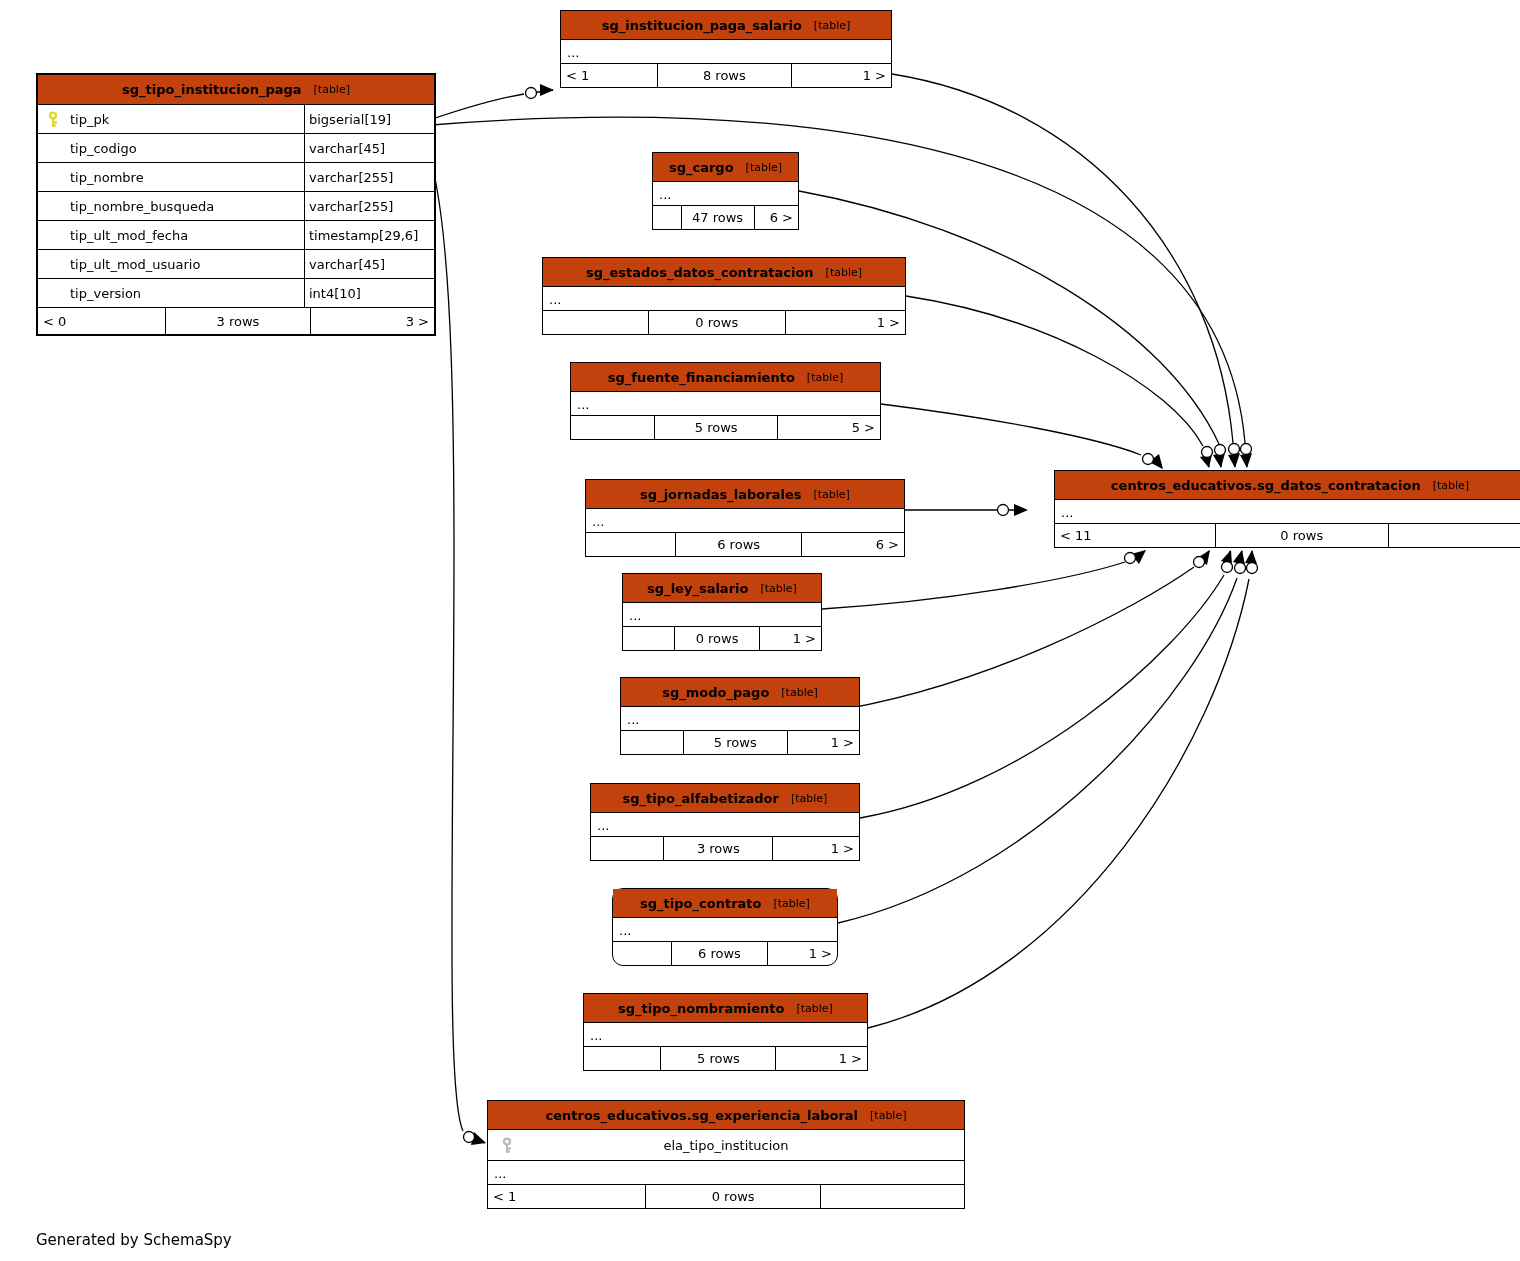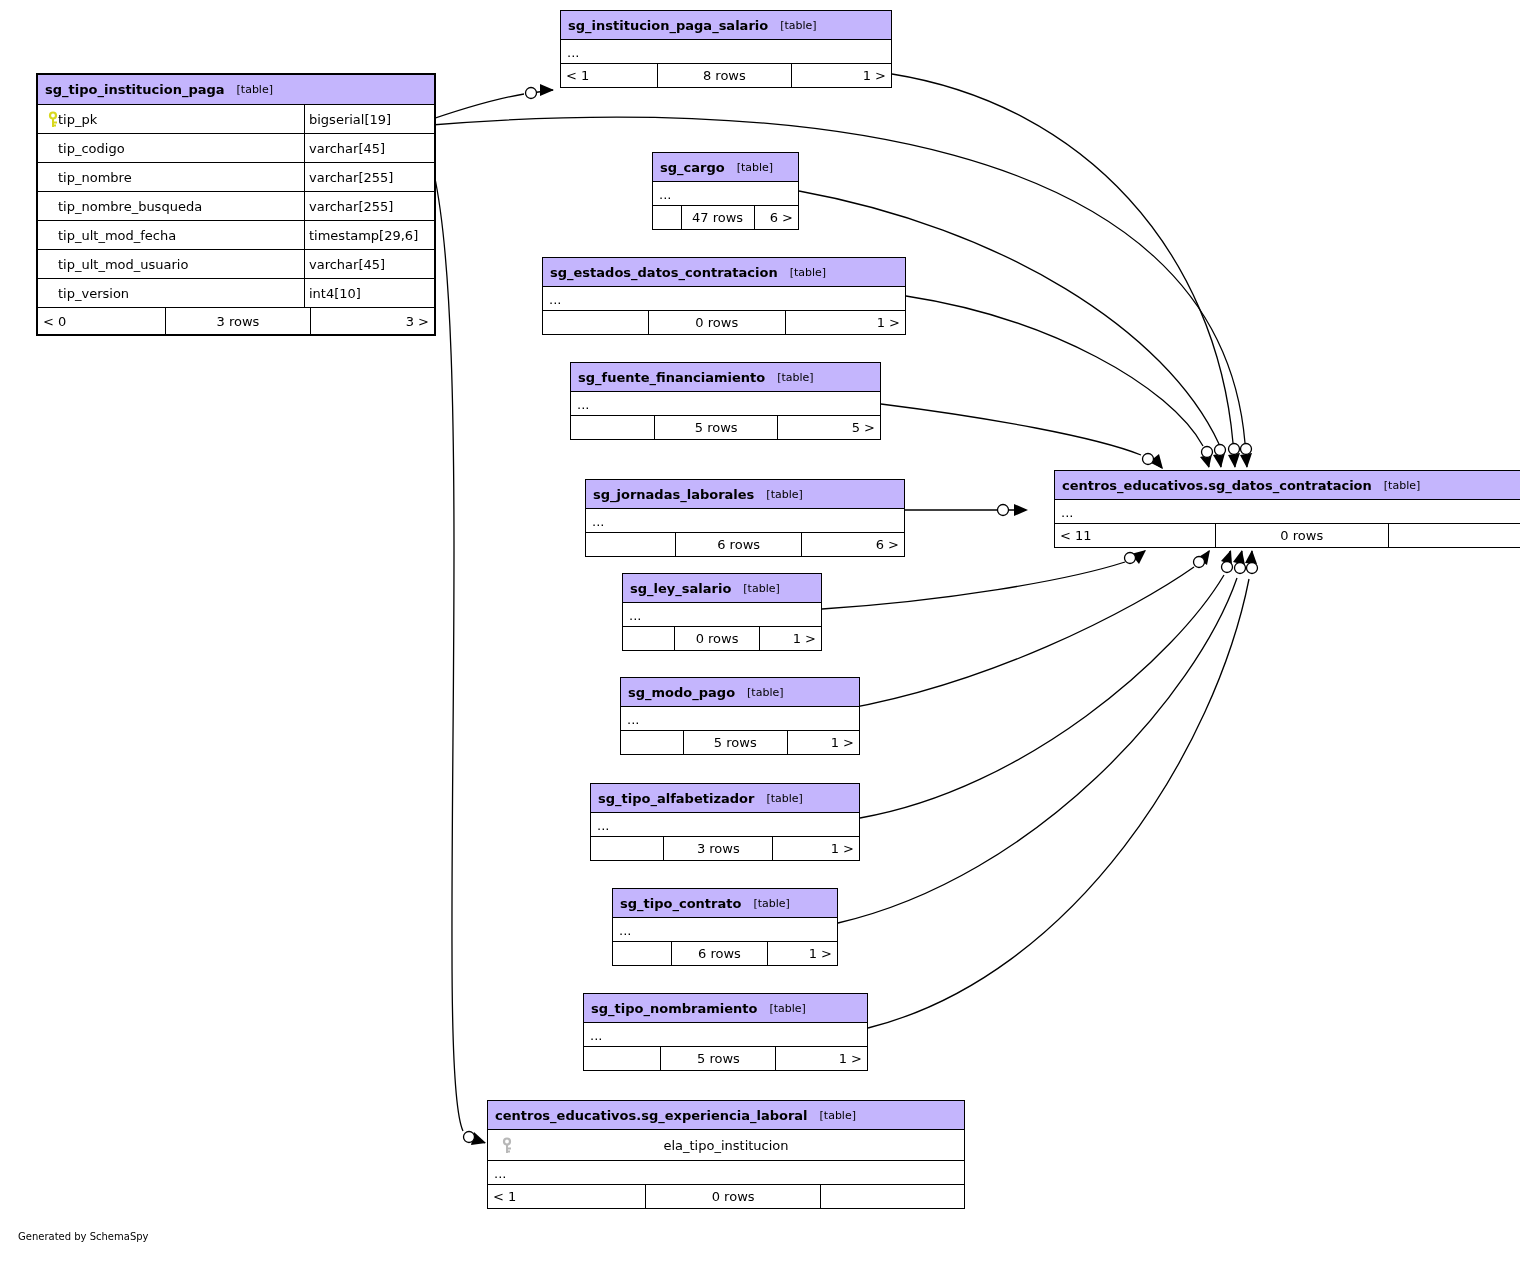--- a/index.html
+++ b/index.html
@@ -1,41 +1,41 @@
 <!DOCTYPE html>
 <html><head>
 <meta charset="utf-8">
 <style>
   *{box-sizing:border-box;margin:0;padding:0}
   body{background:#fff;font-family:"DejaVu Sans","Liberation Sans",sans-serif;color:#000}
   .canvas{position:relative;width:1520px;height:1261px;background:#fff;overflow:hidden}
   .edges{position:absolute;left:0;top:0;z-index:1}
   .tbl{position:absolute;z-index:2;background:#fff;border:1px solid #000;font-size:13px}
   .tbl.main{border-width:2px}
-  .tbl-head{display:flex;justify-content:flex-start;align-items:center;height:29px;
-            background:#c4b5fd;border-bottom:1px solid #000;padding:0 7px;white-space:nowrap}
+  .tbl-head{display:flex;justify-content:center;align-items:center;height:29px;
+            background:#c2410c;border-bottom:1px solid #000;padding:0 7px;white-space:nowrap}
   .main .tbl-head{height:30px}
   .tname{font-weight:bold}
   .ttag{padding-left:12px;font-size:11px}
   .trow{display:flex;height:29px;border-bottom:1px solid #000;align-items:center;white-space:nowrap}
-  .cname{flex:0 0 266px;padding-left:20px;position:relative;height:100%;display:flex;align-items:center}
+  .cname{flex:0 0 266px;padding-left:32px;position:relative;height:100%;display:flex;align-items:center}
   .ctype{flex:1;border-left:1px solid #000;padding-left:4px;height:100%;display:flex;align-items:center}
   .keyicon{position:absolute;left:9px;top:6px}
   .tbl-ellipsis{height:24px;border-bottom:1px solid #000;padding:0 0 3px 6px;display:flex;align-items:flex-end}
   .krow{position:relative;height:31px;border-bottom:1px solid #000;display:flex;align-items:center;justify-content:center}
   .krow .keyicon{top:7px;left:13px}
   .tbl-foot{display:flex;height:23px;align-items:center;white-space:nowrap}
   .main .tbl-foot{height:26px}
   .tbl-foot .fl{flex:0 0 29%;padding-left:5px;height:100%;display:flex;align-items:center}
   .tbl-foot .fc{flex:1;height:100%;display:flex;align-items:center;justify-content:center;
                 border-left:1px solid #000;border-right:1px solid #000}
   .tbl-foot .fr{flex:0 0 30%;height:100%;display:flex;align-items:center;justify-content:flex-end;padding-right:5px}
   .main .tbl-foot .fl{flex-basis:32%}
   .main .tbl-foot .fr{flex-basis:31%}
-  .note{position:absolute;left:18px;top:1231px;font-size:10px;z-index:2}
+  .note{position:absolute;left:36px;top:1231px;font-size:15px;z-index:2}
 </style>
 </head>
 <body>
 
 <div class="canvas">
 
   <svg class="edges" width="1520" height="1261">
     <g fill="none" stroke="#000" stroke-width="1.3">
       <path d="M418,124 C455,111 494,99 524,94"></path>
       <path d="M418,126 C770,96 1218,128 1245,443"></path>
@@ -252,21 +252,21 @@
       <span class="ttag">[table]</span>
     </div>
     <div class="tbl-ellipsis">...</div>
     <div class="tbl-foot">
       <span class="fl" style="flex-basis:27%"></span>
       <span class="fc">3 rows</span>
       <span class="fr" style="flex-basis:32%">1 &gt;</span>
     </div>
   </div>
 
-  <div class="tbl" style="left:612px;top:888px;width:226px;">
+  <div class="tbl" style="left:612px;top:888px;width:226px;border-radius:11px;">
     <div class="tbl-head">
       <span class="tname">sg_tipo_contrato</span>
       <span class="ttag">[table]</span>
     </div>
     <div class="tbl-ellipsis">...</div>
     <div class="tbl-foot">
       <span class="fl" style="flex-basis:26%"></span>
       <span class="fc">6 rows</span>
       <span class="fr" style="flex-basis:31%">1 &gt;</span>
     </div>

